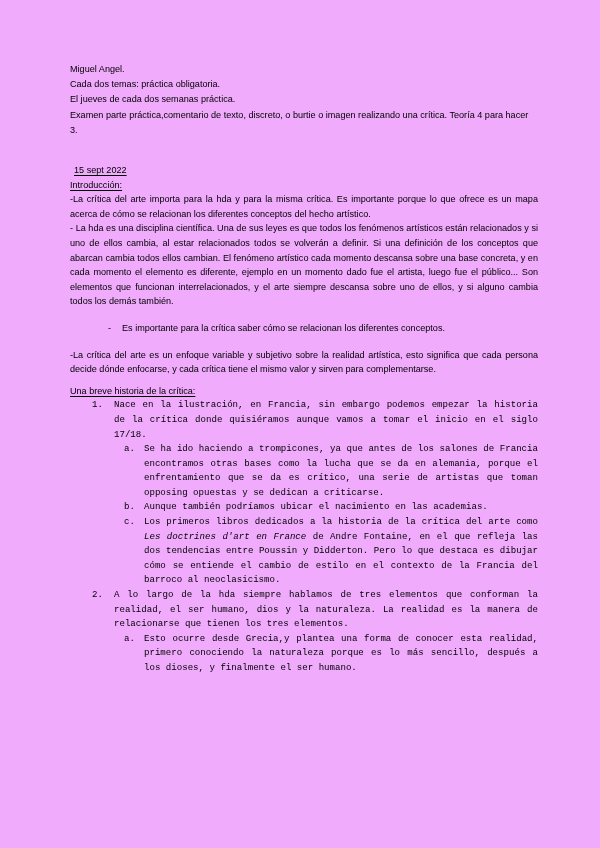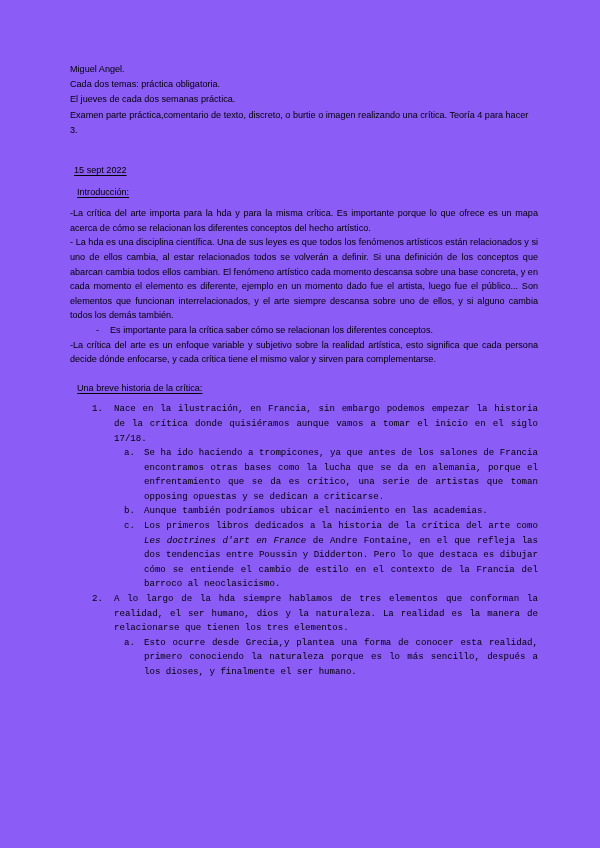--- a/index.html
+++ b/index.html
@@ -11,21 +11,21 @@
     width: 600px;
     height: 848px;
     font-family: "Liberation Sans", sans-serif;
     color: #000000;
     -webkit-font-smoothing: antialiased;
   }
   .page {
     position: relative;
     width: 600px;
     height: 848px;
-    background: #8b5cf6;
+    background: #f0abfc;
     box-sizing: border-box;
     padding: 62px 62px 20px 70px;
   }
   .doc {
     font-size: 9.1px;
     line-height: 14.6px;
   }
   .para {
     margin: 0;
     text-align: left;
@@ -41,28 +41,28 @@
   .date-line {
     margin: 3px 0 0 4px;
     font-size: 9.1px;
     line-height: 14.6px;
   }
   .u {
     text-decoration: underline;
     text-underline-offset: 1.5px;
   }
   .section-title {
-    margin: 7px;
+    margin: 0;
     font-size: 9.1px;
     line-height: 14.6px;
   }
   
   ul.dash {
     list-style: none;
-    margin: 0;
+    margin: 12px;
     padding: 0;
   }
   ul.dash > li {
     position: relative;
     padding-left: 40px;
     margin: 0;
     text-align: justify;
   }
   ul.dash > li::before {
     content: "-";

